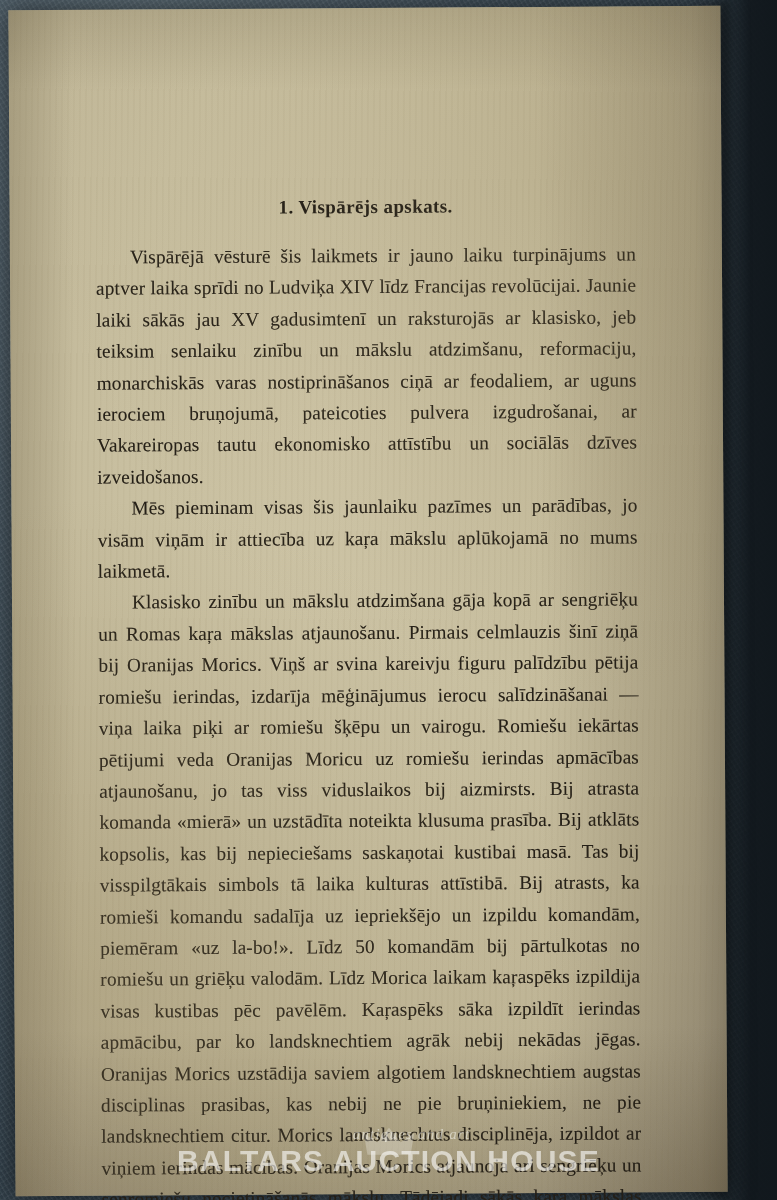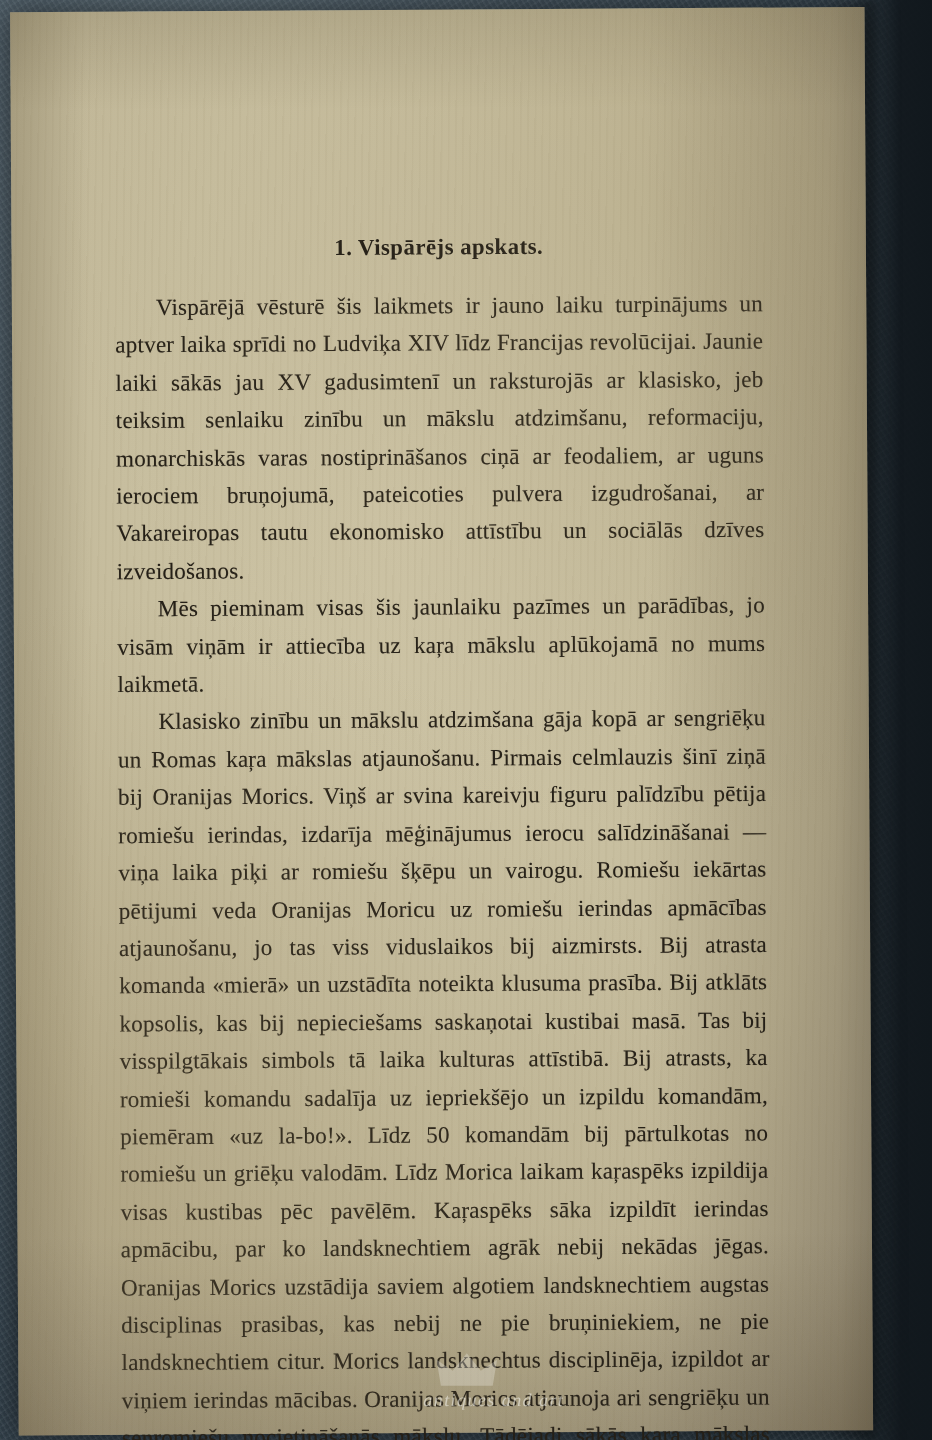--- a/index.html
+++ b/index.html
@@ -165,15 +165,16 @@
       <p class="para">Mēs pieminam visas šis jaunlaiku pazīmes un parādības, jo visām viņām ir attiecība uz kaŗa mākslu aplūkojamā no mums laikmetā.</p>
       <p class="para">Klasisko zinību un mākslu atdzimšana gāja kopā ar sengriēķu un Romas kaŗa mākslas atjaunošanu. Pirmais celmlauzis šinī ziņā bij Oranijas Morics. Viņš ar svina kareivju figuru palīdzību pētija romiešu ierindas, izdarīja mēģinājumus ierocu salīdzināšanai — viņa laika piķi ar romiešu šķēpu un vairogu. Romiešu iekārtas pētijumi veda Oranijas Moricu uz romiešu ierindas apmācības atjaunošanu, jo tas viss viduslaikos bij aizmirsts. Bij atrasta komanda «mierā» un uzstādīta noteikta klusuma prasība. Bij atklāts kopsolis, kas bij nepieciešams saskaņotai kustibai masā. Tas bij visspilgtākais simbols tā laika kulturas attīstibā. Bij atrasts, ka romieši komandu sadalīja uz iepriekšējo un izpildu komandām, piemēram «uz la-bo!». Līdz 50 komandām bij pārtulkotas no romiešu un griēķu valodām. Līdz Morica laikam kaŗaspēks izpildija visas kustibas pēc pavēlēm. Kaŗaspēks sāka izpildīt ierindas apmācibu, par ko landsknechtiem agrāk nebij nekādas jēgas. Oranijas Morics uzstādija saviem algotiem landsknechtiem augstas disciplinas prasibas, kas nebij ne pie bruņiniekiem, ne pie landsknechtiem citur. Morics landsknechtus disciplinēja, izpildot ar viņiem ierindas mācibas. Oranijas Morics atjaunoja ari sengriēķu un senromiešu nocietināšanās mākslu. Tādējadi sākās kaŗa mākslas atjaunošana ar viņas technisko pusi. Šis mākslas principielā ziņā slavenākais reprezentētājs bij Gu-</p>
     </div>
   </div>
 
   <div class="watermark">
     <svg class="wm-crown" viewBox="0 0 60 44">
       <path d="M6 34 L2 10 L17 20 L30 4 L43 20 L58 10 L54 34 Z" fill="rgba(250,250,248,0.55)"></path>
     </svg>
     <div class="wm-small">antiques and art</div>
+    <div class="wm-main">BALTARS AUCTION HOUSE</div>
   </div>
 
 </div>
 
 </body></html>

